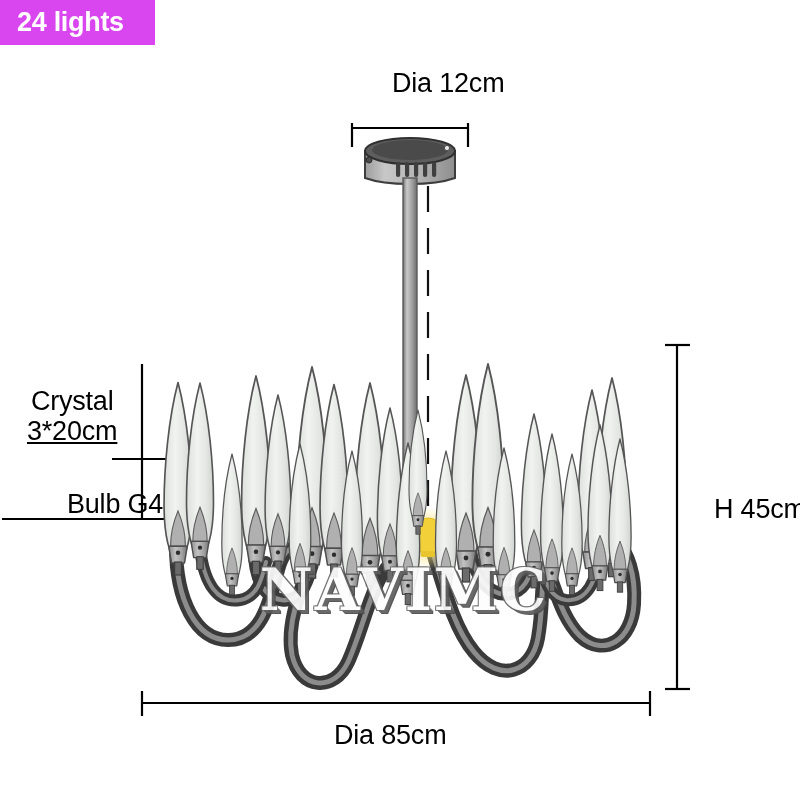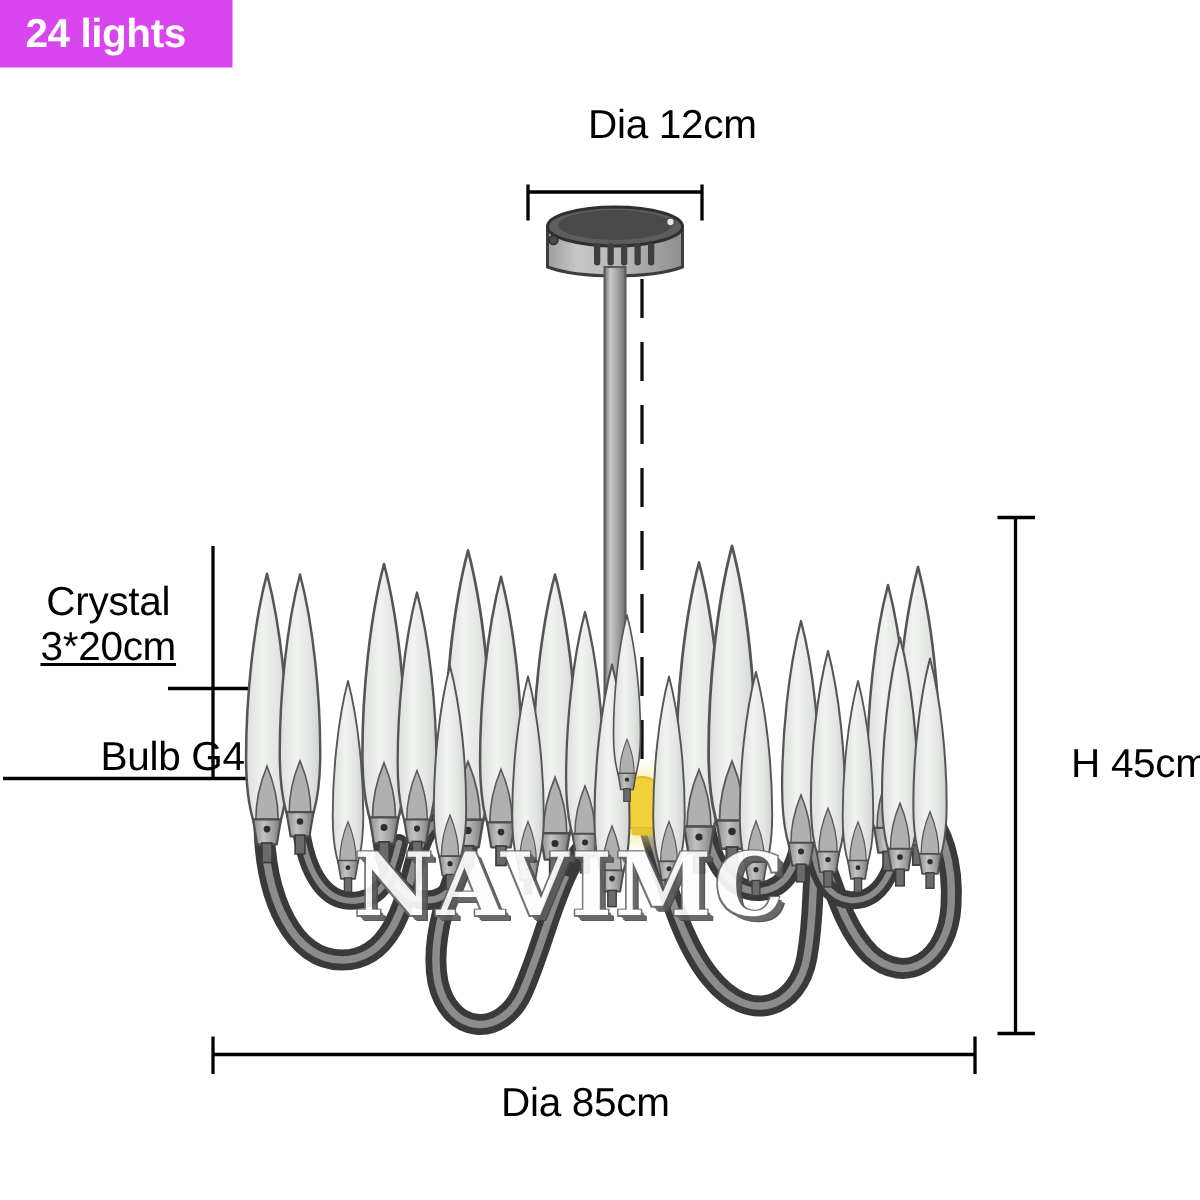--- a/index.html
+++ b/index.html
@@ -63,21 +63,21 @@
   #label-dia-bot   { left: 334px; top: 720px; }
   #label-crystal   { left: 27px;  top: 386px; text-align: center; }
   #label-bulb      { left: 27px;  top: 489px; margin-left: 40px; }
   .dim-label .l2 { display: block; text-decoration: underline; }
 
   
   #watermark {
     position: absolute;
     left: 236px; top: 561px;
     width: 336px;
-    text-align: left;
+    text-align: center;
     font-family: "DejaVu Serif", "Liberation Serif", serif;
     font-size: 58px;
     font-weight: 700;
     letter-spacing: 2px;
     color: #fdfdfd;
     text-shadow:
        2px 2px 0 #5d5d5d,
        3px 3px 0 #5d5d5d,
        4px 4px 0 #4a4a4a,
       -1px -1px 0 #6a6a6a,

